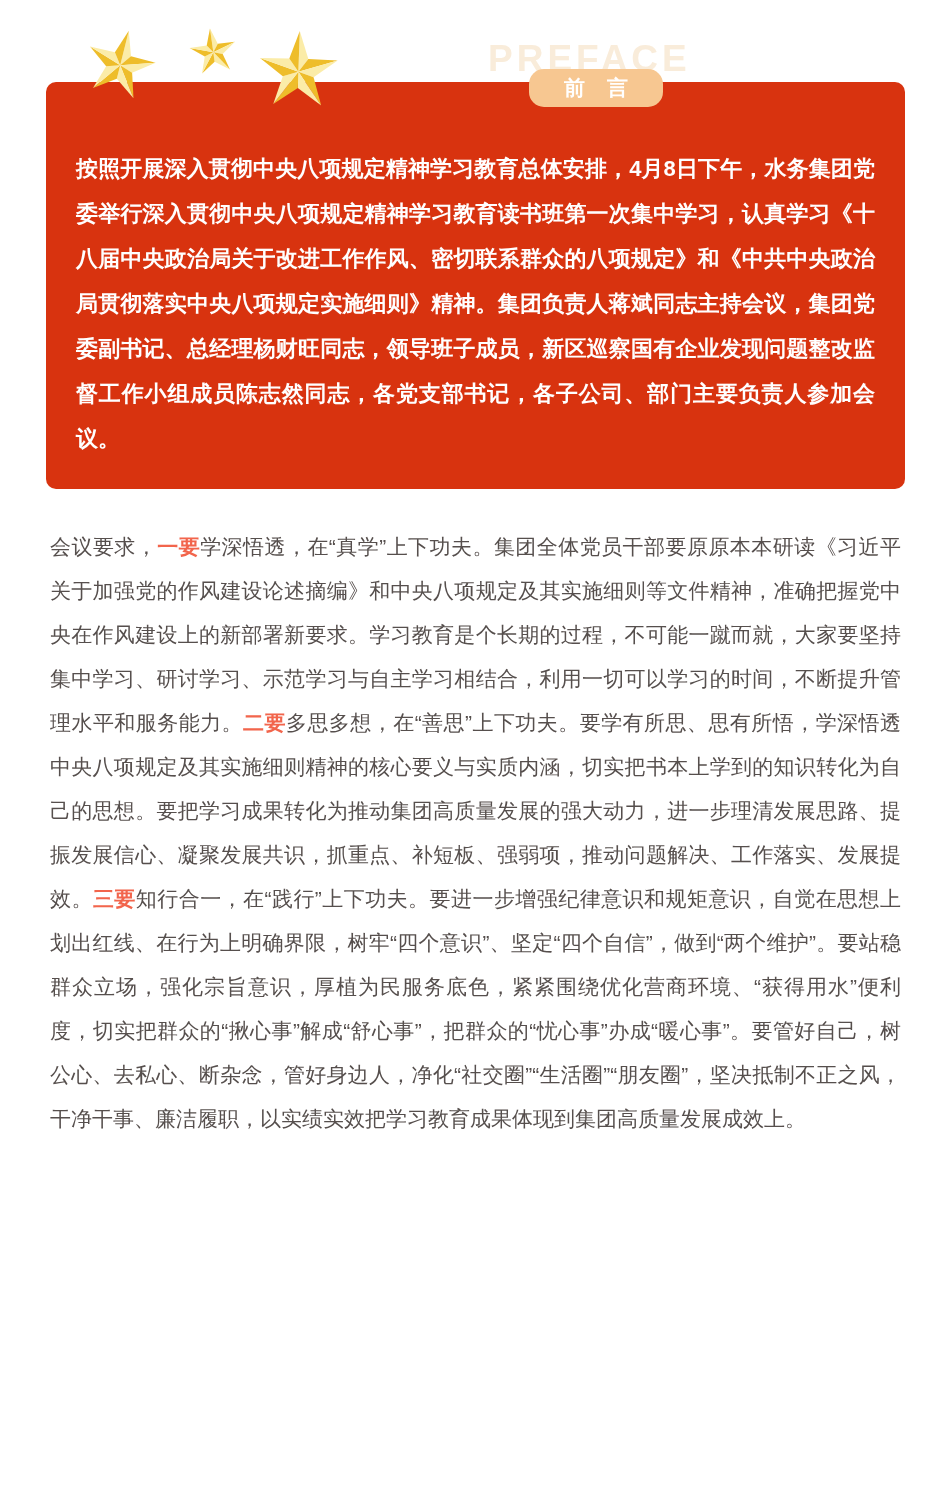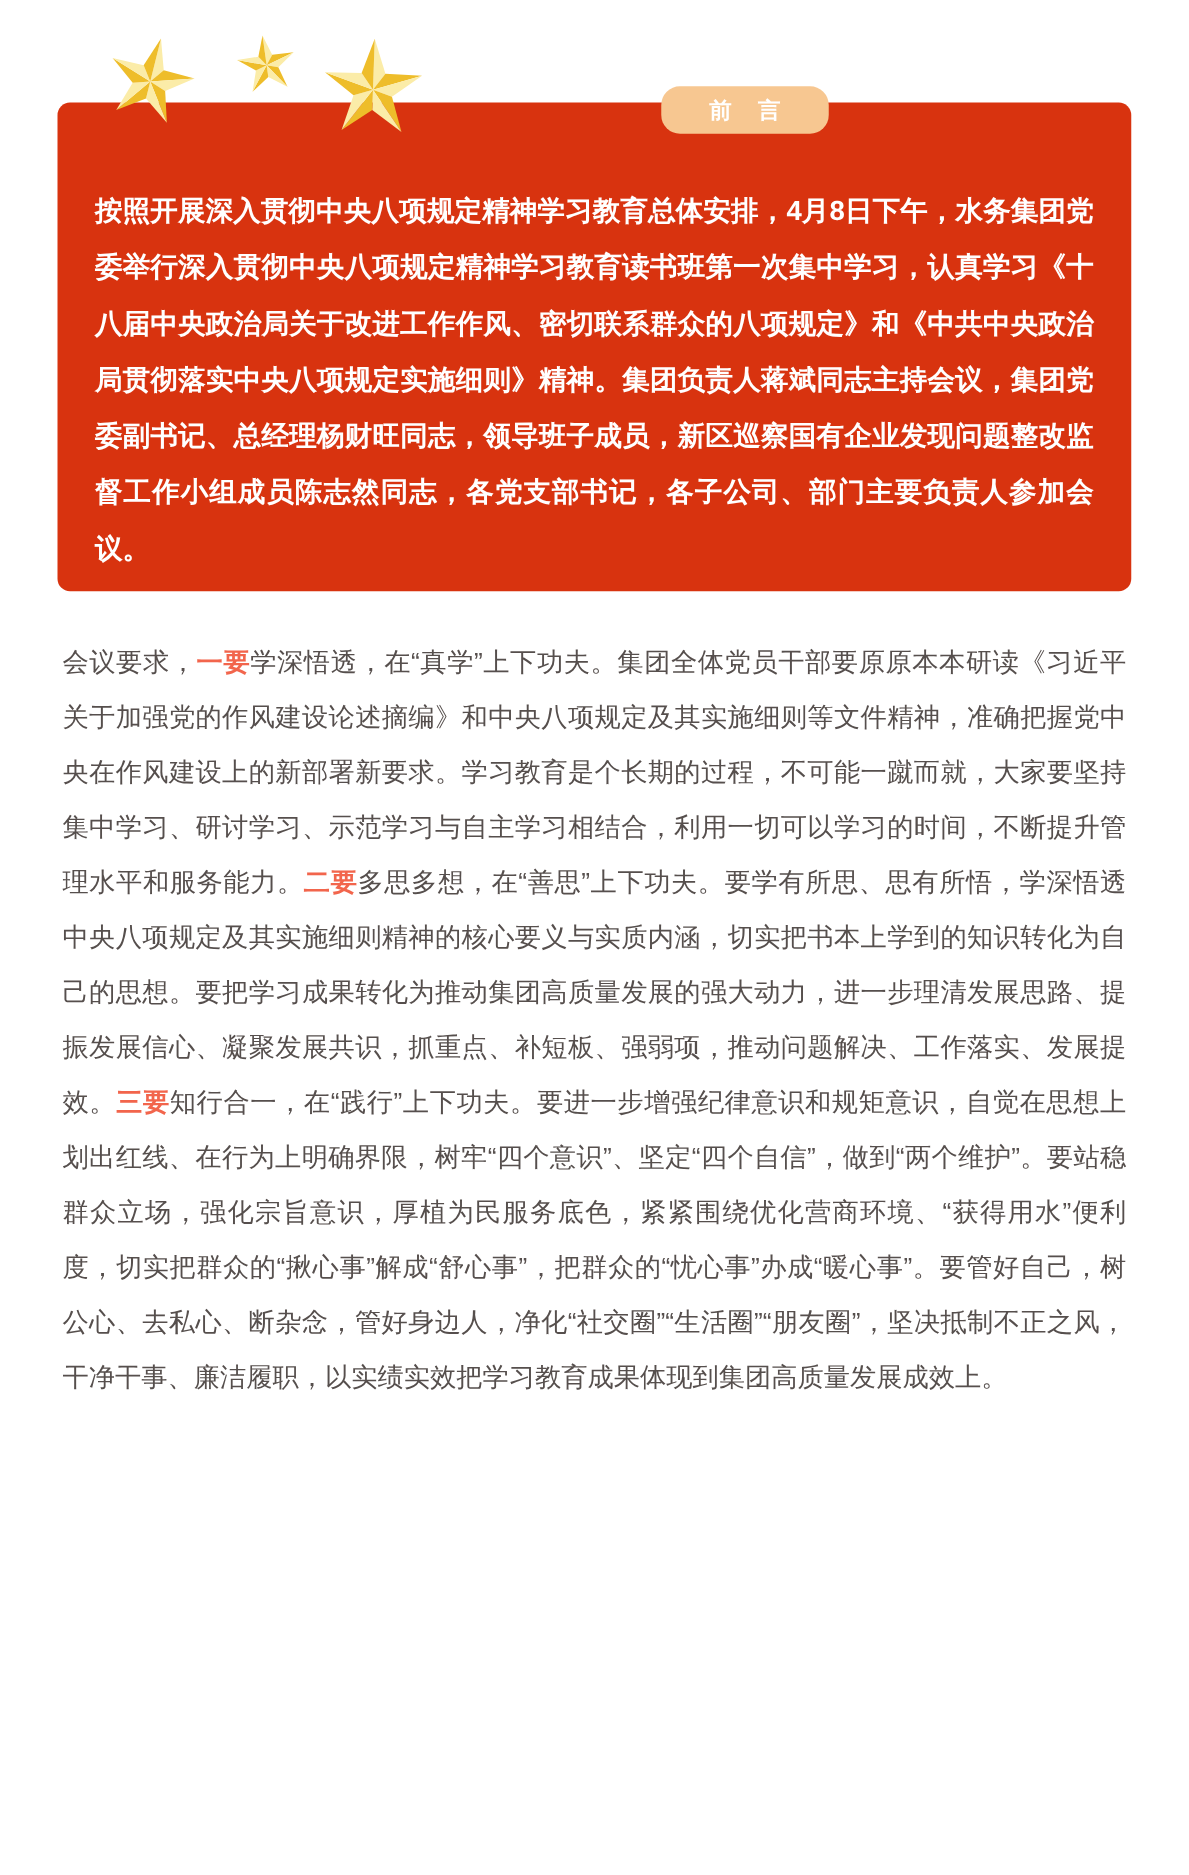--- a/index.html
+++ b/index.html
@@ -41,34 +41,34 @@
     width: 134px;
     height: 38px;
     background: var(--badge_peach);
     border-radius: 15px;
     display: flex;
     align-items: center;
     justify-content: center;
   }
   .badge span {
     color: #ffffff;
-    font-size: 18px;
+    font-size: 21px;
     font-weight: bold;
     letter-spacing: 8px;
     text-indent: 8px;
   }
 
   
   .preface-box {
     position: relative;
     z-index: 1;
     margin: 82px 46px 0;
     background: var(--box_red);
     border-radius: 10px;
-    padding: 64px 30px 12px;
+    padding: 64px 30px 28px;
   }
   .preface-text {
     margin: 0;
     color: var(--white_text, #ffffff);
     font-size: 22px;
     font-weight: bold;
     line-height: 45px;
     text-align: justify;
   }
 
@@ -102,20 +102,21 @@
       <polygon points="50,50 21.8,88.8 31.9,55.9" style="fill:var(--star_light,#fbeca8)"></polygon>
       <polygon points="50,50 31.9,55.9 4.3,35.2" style="fill:var(--star_gold,#eebd2a)"></polygon>
       <polygon points="50,50 4.3,35.2 38.8,34.6" style="fill:var(--star_light,#fbeca8)"></polygon>
       <polygon points="50,50 38.8,34.6 50,2" style="fill:var(--star_gold,#eebd2a)"></polygon>
     </g>
   </defs>
 </svg>
 
 <div class="page">
 
+  <div class="watermark">PREFACE</div>
 
   <svg class="star star-1" viewBox="0 0 100 91">
     <use href="#star-shape"></use>
   </svg>
   <svg class="star star-2" viewBox="0 0 100 91">
     <use href="#star-shape"></use>
   </svg>
   <svg class="star star-3" viewBox="0 0 100 91">
     <use href="#star-shape"></use>
   </svg>

